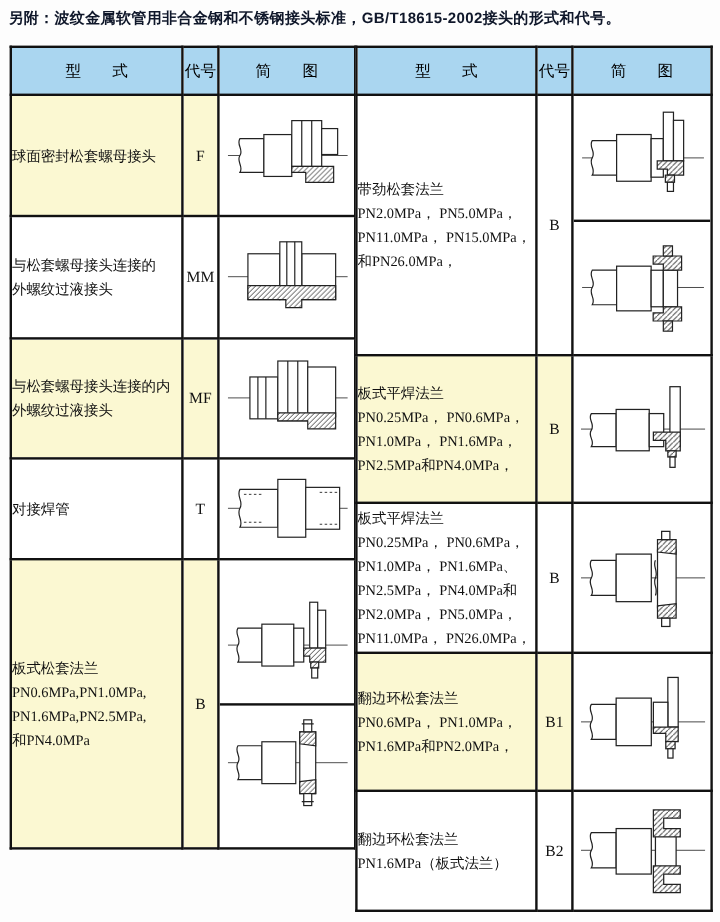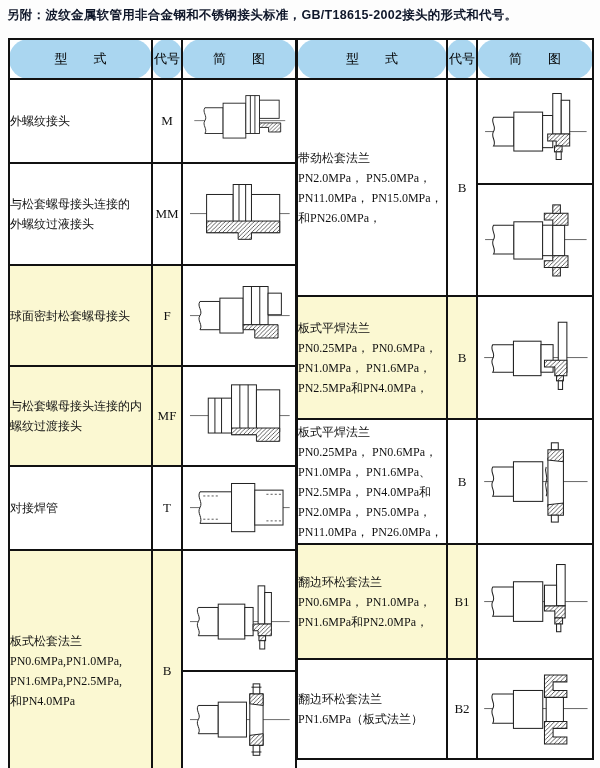--- a/index.html
+++ b/index.html
@@ -15,21 +15,20 @@
   table.tbl{
     position:absolute;border-collapse:collapse;table-layout:fixed;
     background:#fff;
   }
   table.tbl td{
     border:2px solid #111;vertical-align:middle;overflow:hidden;padding:0;
   }
   td.head{
     background:#aad6f0;text-align:center;font-size:13px;color:#000;
     font-family:"Liberation Serif","DejaVu Serif",serif;
-    border-radius:20px;
   }
   td.type{
     font-size:12px;line-height:20px;padding:2px 4px 2px 8px;
     white-space:pre-line;text-align:left;
     font-family:"Liberation Serif","DejaVu Serif",serif;
   }
   td.code{
     text-align:center;font-size:13px;
     font-family:"Liberation Serif","DejaVu Serif",serif;
   }
@@ -66,80 +65,62 @@
       <col style="width:30px">
       <col style="width:114px">
     </colgroup>
   <tbody>
       <tr style="height:40px">
     <td class="head">型　　式</td>
     <td class="head">代号</td>
     <td class="head">简　　图</td>
   </tr>
 
-  <tr style="height:84px">
-    <td class="type">外螺纹接头</td>
-    <td class="code">M</td>
-    <td class="diag">
-          <div class="dwrap">
-      <svg class="d" width="108" height="72" viewBox="0 0 130 95" preserveAspectRatio="xMidYMid meet">
-        <line class="cl" x1="6" y1="47" x2="126" y2="47"></line>
-        <path class="w" d="M20,30 H44 V64 H20 c4,-6 -4,-11 0,-17 c4,-6 -4,-11 0,-17 z"></path>
-        <rect class="w" x="44" y="24" width="30" height="46"></rect>
-        <rect class="w" x="74" y="14" width="18" height="50"></rect>
-        <line x1="80" y1="14" x2="80" y2="64"></line>
-              <line x1="86" y1="14" x2="86" y2="64"></line>
-        <rect class="w" x="92" y="20" width="26" height="24"></rect>
-        <polygon class="h" points="92,50 120,50 120,62 104,62 104,56 92,56"></polygon>
-      </svg>
-    </div>
-        </td>
-  </tr>
-
-  <tr style="height:102px">
-    <td class="type">与松套螺母接头连接的
-外螺纹过液接头</td>
-    <td class="code">MM</td>
-    <td class="diag">
-          <div class="dwrap">
-      <svg class="d" width="108" height="88" viewBox="0 0 130 95" preserveAspectRatio="xMidYMid meet">
-        <line class="cl" x1="6" y1="47" x2="126" y2="47"></line>
-        <rect class="w" x="26" y="24" width="32" height="46"></rect>
-        <rect class="w" x="80" y="24" width="34" height="46"></rect>
-        <rect class="w" x="58" y="12" width="22" height="58"></rect>
-        <line x1="65" y1="12" x2="65" y2="70"></line>
-              <line x1="73" y1="12" x2="73" y2="70"></line>
-        <polygon class="h" points="26,56 114,56 114,70 80,70 80,78 64,78 64,70 26,70"></polygon>
-      </svg>
-    </div>
-        </td>
-  </tr>
 
   <tr style="height:101px">
     <td class="type hl">球面密封松套螺母接头</td>
     <td class="code hl">F</td>
     <td class="diag">
           <div class="dwrap">
       <svg class="d" width="108" height="86" viewBox="0 0 130 95" preserveAspectRatio="xMidYMid meet">
         <line class="cl" x1="6" y1="47" x2="126" y2="47"></line>
         <path class="w" d="M18,30 H42 V64 H18 c4,-6 -4,-11 0,-17 c4,-6 -4,-11 0,-17 z"></path>
         <rect class="w" x="42" y="26" width="28" height="42"></rect>
         <rect class="w" x="70" y="12" width="30" height="46"></rect>
         <line x1="80" y1="12" x2="80" y2="58"></line>
               <line x1="90" y1="12" x2="90" y2="58"></line>
         <rect class="w" x="100" y="20" width="16" height="26"></rect>
         <polygon class="h" points="70,58 112,58 112,74 84,74 84,64 70,64"></polygon>
       </svg>
     </div>
         </td>
   </tr>
 
+  <tr style="height:102px">
+    <td class="type">与松套螺母接头连接的
+外螺纹过液接头</td>
+    <td class="code">MM</td>
+    <td class="diag">
+          <div class="dwrap">
+      <svg class="d" width="108" height="88" viewBox="0 0 130 95" preserveAspectRatio="xMidYMid meet">
+        <line class="cl" x1="6" y1="47" x2="126" y2="47"></line>
+        <rect class="w" x="26" y="24" width="32" height="46"></rect>
+        <rect class="w" x="80" y="24" width="34" height="46"></rect>
+        <rect class="w" x="58" y="12" width="22" height="58"></rect>
+        <line x1="65" y1="12" x2="65" y2="70"></line>
+              <line x1="73" y1="12" x2="73" y2="70"></line>
+        <polygon class="h" points="26,56 114,56 114,70 80,70 80,78 64,78 64,70 26,70"></polygon>
+      </svg>
+    </div>
+        </td>
+  </tr>
+
   <tr style="height:100px">
     <td class="type hl">与松套螺母接头连接的内
-螺纹过渡接头</td>
+外螺纹过液接头</td>
     <td class="code hl">MF</td>
     <td class="diag">
           <div class="dwrap">
       <svg class="d" width="108" height="86" viewBox="0 0 130 95" preserveAspectRatio="xMidYMid meet">
         <line class="cl" x1="6" y1="47" x2="126" y2="47"></line>
         <rect class="w" x="28" y="26" width="28" height="42"></rect>
         <line x1="36" y1="26" x2="36" y2="68"></line>
               <line x1="44" y1="26" x2="44" y2="68"></line>
         <rect class="w" x="56" y="10" width="30" height="60"></rect>
         <line x1="66" y1="10" x2="66" y2="70"></line>

